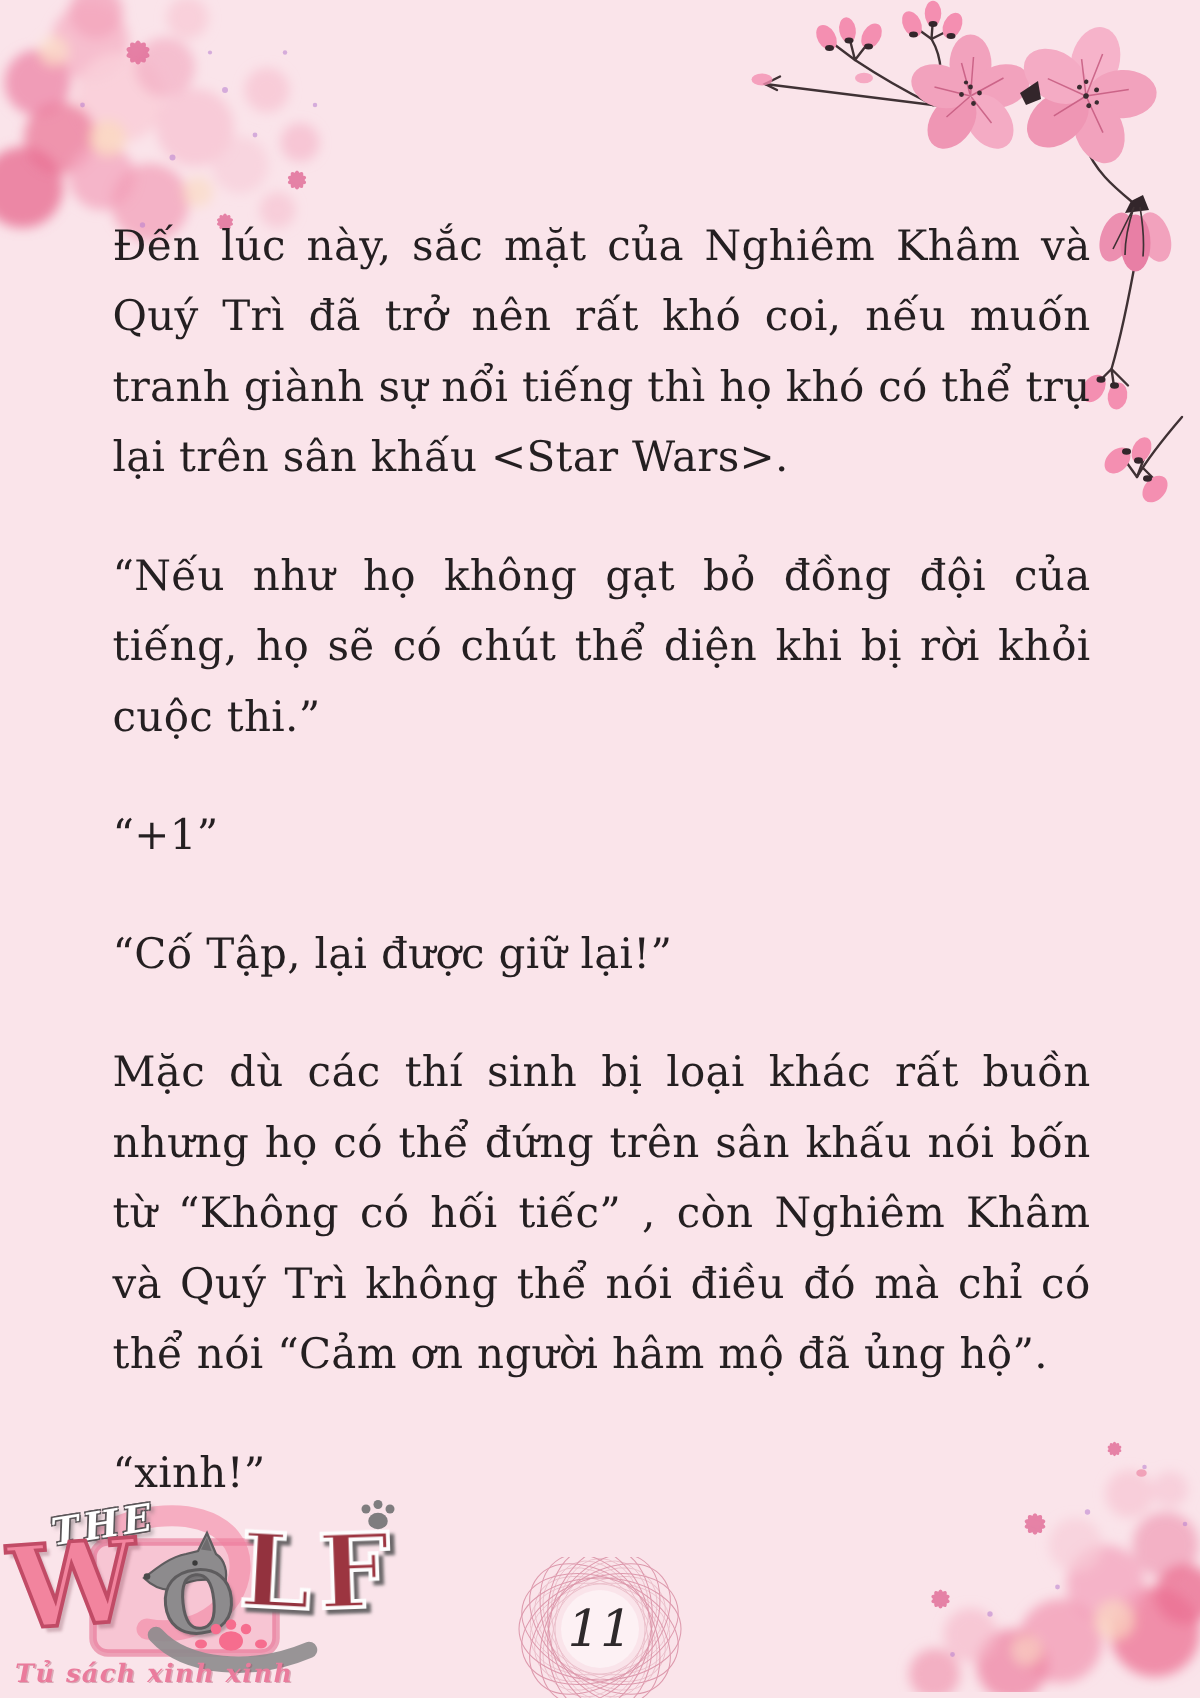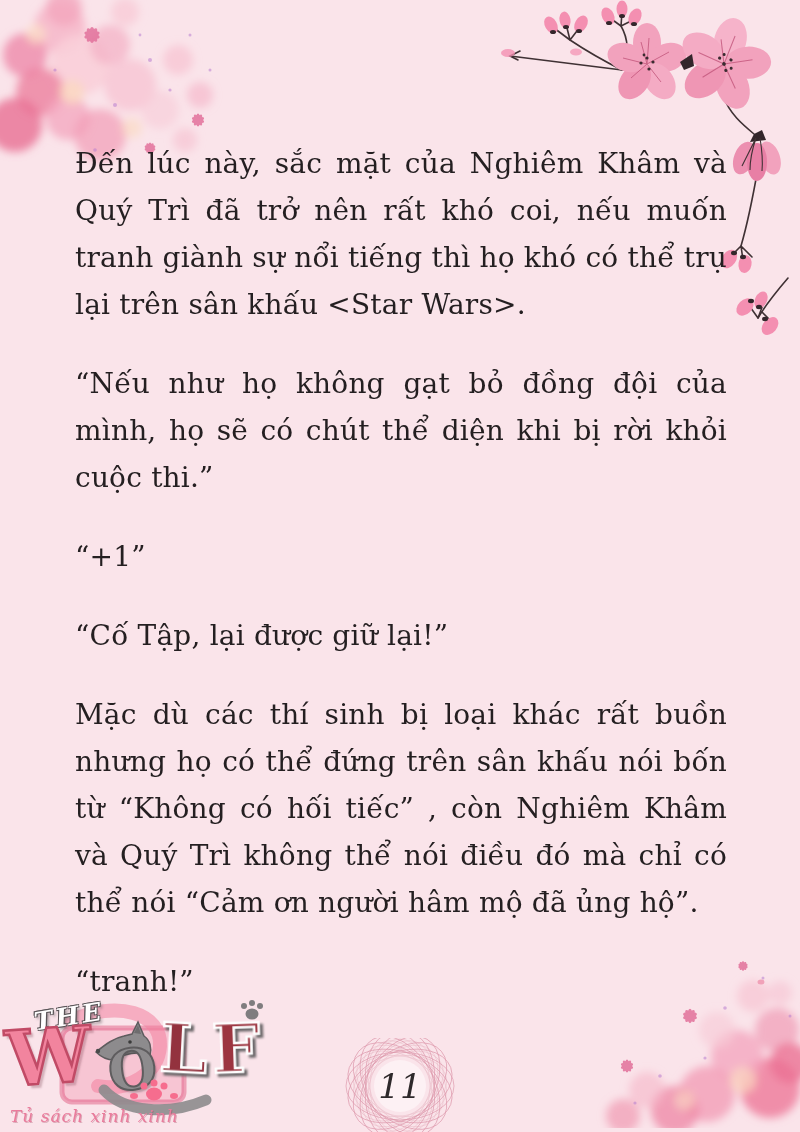--- a/index.html
+++ b/index.html
@@ -48,21 +48,21 @@
     left:154px; top:10px; font-size:68px; color:#93323e;
     -webkit-text-stroke:2.5px #fdfdfd; transform:rotate(3deg);
     filter:drop-shadow(3px 3px 1px #6b6769);
   }
   .logo-f {
     left:206px; top:10px; font-size:68px; color:#9c3540;
     -webkit-text-stroke:2.5px #fdfdfd; transform:rotate(-2deg);
     filter:drop-shadow(3px 3px 1px #6b6769);
   }
   .logo-tagline {
-    left:4px; top:108px; font-size:17px; font-style:italic; font-weight:normal;
+    left:4px; top:108px; font-size:17px; font-style:italic; font-weight:bold;
     letter-spacing:1px; color:#ea7b9c; text-shadow:1px 1px 0 rgba(160,60,90,.35);text-align:center;
   }
   
   .page-number { position:absolute; left:340px; top:1038px; width:120px; height:96px; }
   .page-number .num {
     position:absolute; left:0; top:0; width:120px; height:96px;
     display:flex; align-items:center; justify-content:center;
     font-family:"DejaVu Serif", serif; font-style:italic;
     font-size:34px; color:#2e292b;
   }
@@ -291,25 +291,25 @@
         <circle cx="140" cy="120" r="1.6"></circle>
           <circle cx="70" cy="165" r="1.6"></circle>
           <circle cx="225" cy="78" r="1.5"></circle>
       </g>
       <ellipse cx="196" cy="44" rx="3.5" ry="2.5" fill="#ef93ae" opacity="0.8"></ellipse>
     </svg>
   </div>
 
   <main class="text-block">
     <p>Đến lúc này, sắc mặt của Nghiêm Khâm và Quý Trì đã trở nên rất khó coi, nếu muốn tranh giành sự nổi tiếng thì họ khó có thể trụ lại trên sân khấu &lt;Star Wars&gt;.</p>
-    <p>“Nếu như họ không gạt bỏ đồng đội của mình, họ sẽ có chút thể diện khi bị rời khỏi cuộc thi.”</p>
+    <p>“Nếu như họ không gạt bỏ đồng đội của tiếng, họ sẽ có chút thể diện khi bị rời khỏi cuộc thi.”</p>
     <p>“+1”</p>
     <p>“Cố Tập, lại được giữ lại!”</p>
     <p>Mặc dù các thí sinh bị loại khác rất buồn nhưng họ có thể đứng trên sân khấu nói bốn từ “Không có hối tiếc” , còn Nghiêm Khâm và Quý Trì không thể nói điều đó mà chỉ có thể nói “Cảm ơn người hâm mộ đã ủng hộ”.</p>
-    <p>“tranh!”</p>
+    <p>“xinh!”</p>
   </main>
 
   <div class="logo">
     <svg class="bg" width="268" height="132" viewBox="0 0 268 132">
       <rect x="56" y="30" width="122" height="74" rx="10" fill="rgba(242,139,170,0.35)" stroke="rgba(221,77,120,0.45)" stroke-width="5"></rect>
       <path d="M62 24 C112 0 156 16 154 48 C152 76 122 94 92 88" stroke="rgba(243,128,158,0.55)" stroke-width="14" fill="none" stroke-linecap="round"></path>
       <path d="M98 92 C118 114 162 118 200 102" stroke="#8d8b8d" stroke-width="11" fill="none" stroke-linecap="round" opacity="0.9"></path>
 
       <g transform="translate(88,22)">
         <path d="M2 32 C12 24 20 18 30 16 L38 14 L44 2 L50 16 C56 20 58 28 56 36 C44 30 30 34 20 40 C12 40 6 36 2 32 Z" fill="#8d8b8d" stroke="#5e5c5e" stroke-width="1.5"></path>

